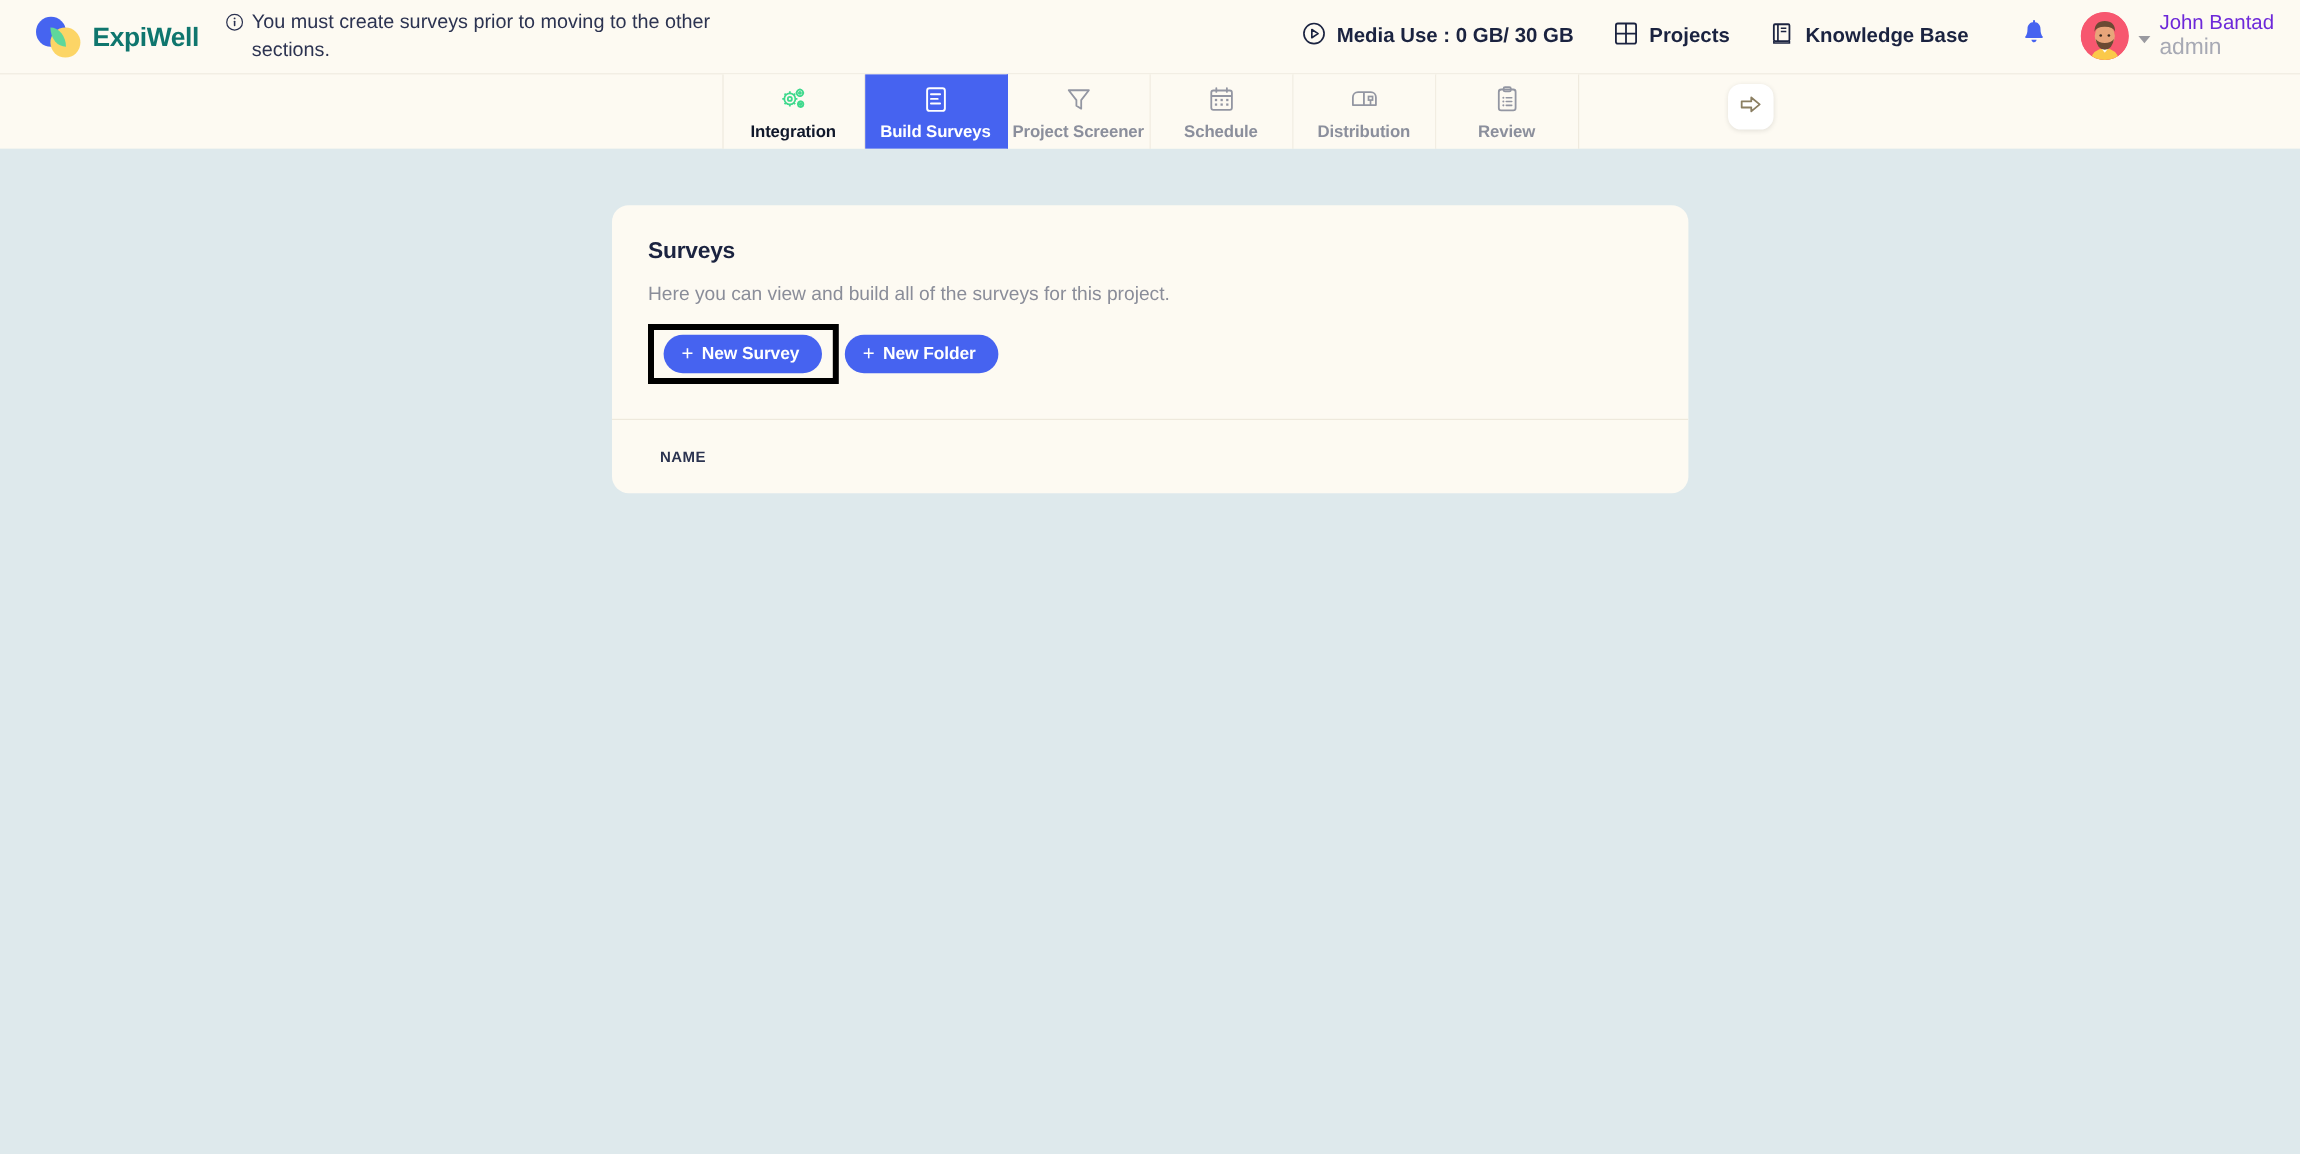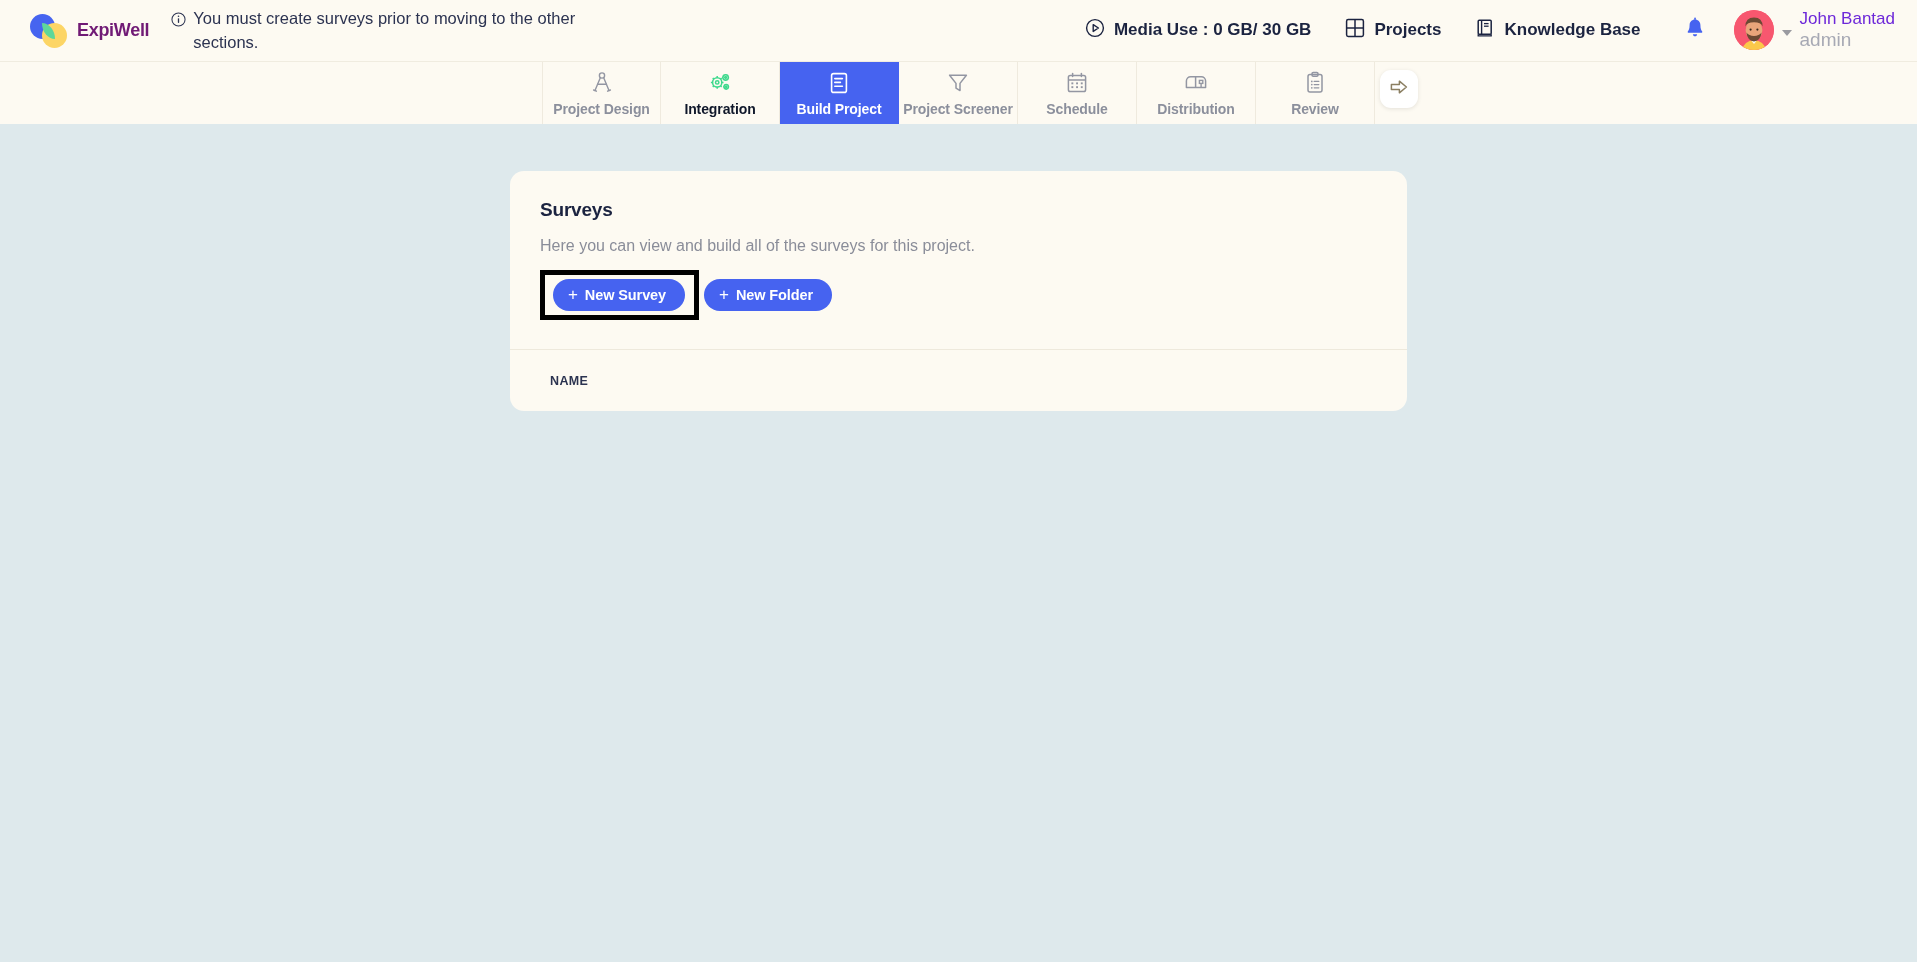--- a/index.html
+++ b/index.html
@@ -57,24 +57,24 @@
   .logo-mark .c-green {
     position: absolute;
     left: 12px; top: 9px;
     width: 13px; height: 16px;
     background: #5fd79a;
     border-bottom-left-radius: 13px 16px;
     border-top-right-radius: 13px 16px;
   }
 
   .brand-name {
-    font-size: 18px;
+    font-size: 22px;
     font-weight: 700;
     letter-spacing: -0.3px;
-    color: #701a75;
+    color: #0f766e;
     text-align: center;
   }
 
   .header-notice {
     display: flex;
     align-items: flex-start;
     gap: 7px;
     margin-left: 22px;
     max-width: 420px;
     line-height: 1.45;
@@ -390,33 +390,20 @@
         <div class="user-role">admin</div>
       </div>
     </div>
 
   </div>
 </div>
 
 <div class="navbar">
   <div class="nav-inner">
 
-    <div class="nav-tab">
-      <span class="nav-icon">
-        <svg width="26" height="26" viewBox="0 0 26 26">
-          <circle cx="13" cy="5.5" r="2.6" fill="none" stroke="#9396a2" stroke-width="1.4"></circle>
-          <path d="M11.3 7.8 L6 20.5" fill="none" stroke="#9396a2" stroke-width="1.4" stroke-linecap="round"></path>
-          <path d="M14.7 7.8 L20 20.5" fill="none" stroke="#9396a2" stroke-width="1.4" stroke-linecap="round"></path>
-          <path d="M8.6 14.2 L17.4 14.2" fill="none" stroke="#9396a2" stroke-width="1.4" stroke-linecap="round"></path>
-          <path d="M4.6 20 L7.4 21.2" fill="none" stroke="#9396a2" stroke-width="1.4" stroke-linecap="round"></path>
-          <path d="M21.4 20 L18.6 21.2" fill="none" stroke="#9396a2" stroke-width="1.4" stroke-linecap="round"></path>
-        </svg>
-      </span>
-      <span class="nav-label">Project Design</span>
-    </div>
 
     <div class="nav-tab green">
       <span class="nav-icon">
         <svg width="26" height="26" viewBox="0 0 26 26">
           <g fill="none" stroke="#3fd98d" stroke-width="1.5">
             <circle cx="10.2" cy="12.4" r="4.6"></circle>
             <circle cx="10.2" cy="12.4" r="1.7"></circle>
             <path d="M10.2 6.1v1.6M10.2 17.1v1.6M3.9 12.4h1.6M14.9 12.4h1.6M5.8 8v0M5.75 7.95l1.15 1.15M13.5 15.7l1.15 1.15M14.65 7.95L13.5 9.1M6.9 15.7l-1.15 1.15"></path>
             <circle cx="18.6" cy="7.4" r="2.7"></circle>
             <circle cx="18.6" cy="7.4" r="0.9"></circle>
@@ -432,21 +419,21 @@
 
     <div class="nav-tab active">
       <span class="nav-icon">
         <svg width="26" height="26" viewBox="0 0 26 26">
           <rect x="5.6" y="3.6" width="14.8" height="18.8" rx="2" fill="none" stroke="#ffffff" stroke-width="1.6"></rect>
           <line x1="8.8" y1="8.6" x2="16.4" y2="8.6" stroke="#ffffff" stroke-width="1.6" stroke-linecap="round"></line>
           <line x1="8.8" y1="12.4" x2="14.4" y2="12.4" stroke="#ffffff" stroke-width="1.6" stroke-linecap="round"></line>
           <line x1="8.8" y1="16.2" x2="16.4" y2="16.2" stroke="#ffffff" stroke-width="1.6" stroke-linecap="round"></line>
         </svg>
       </span>
-      <span class="nav-label">Build Project</span>
+      <span class="nav-label">Build Surveys</span>
     </div>
 
     <div class="nav-tab">
       <span class="nav-icon">
         <svg width="26" height="26" viewBox="0 0 26 26">
           <path d="M4.6 5.2h16.8L15 13.4v7.2l-4-2.4v-4.8z" fill="none" stroke="#9396a2" stroke-width="1.5" stroke-linejoin="round"></path>
         </svg>
       </span>
       <span class="nav-label">Project Screener</span>
     </div>

